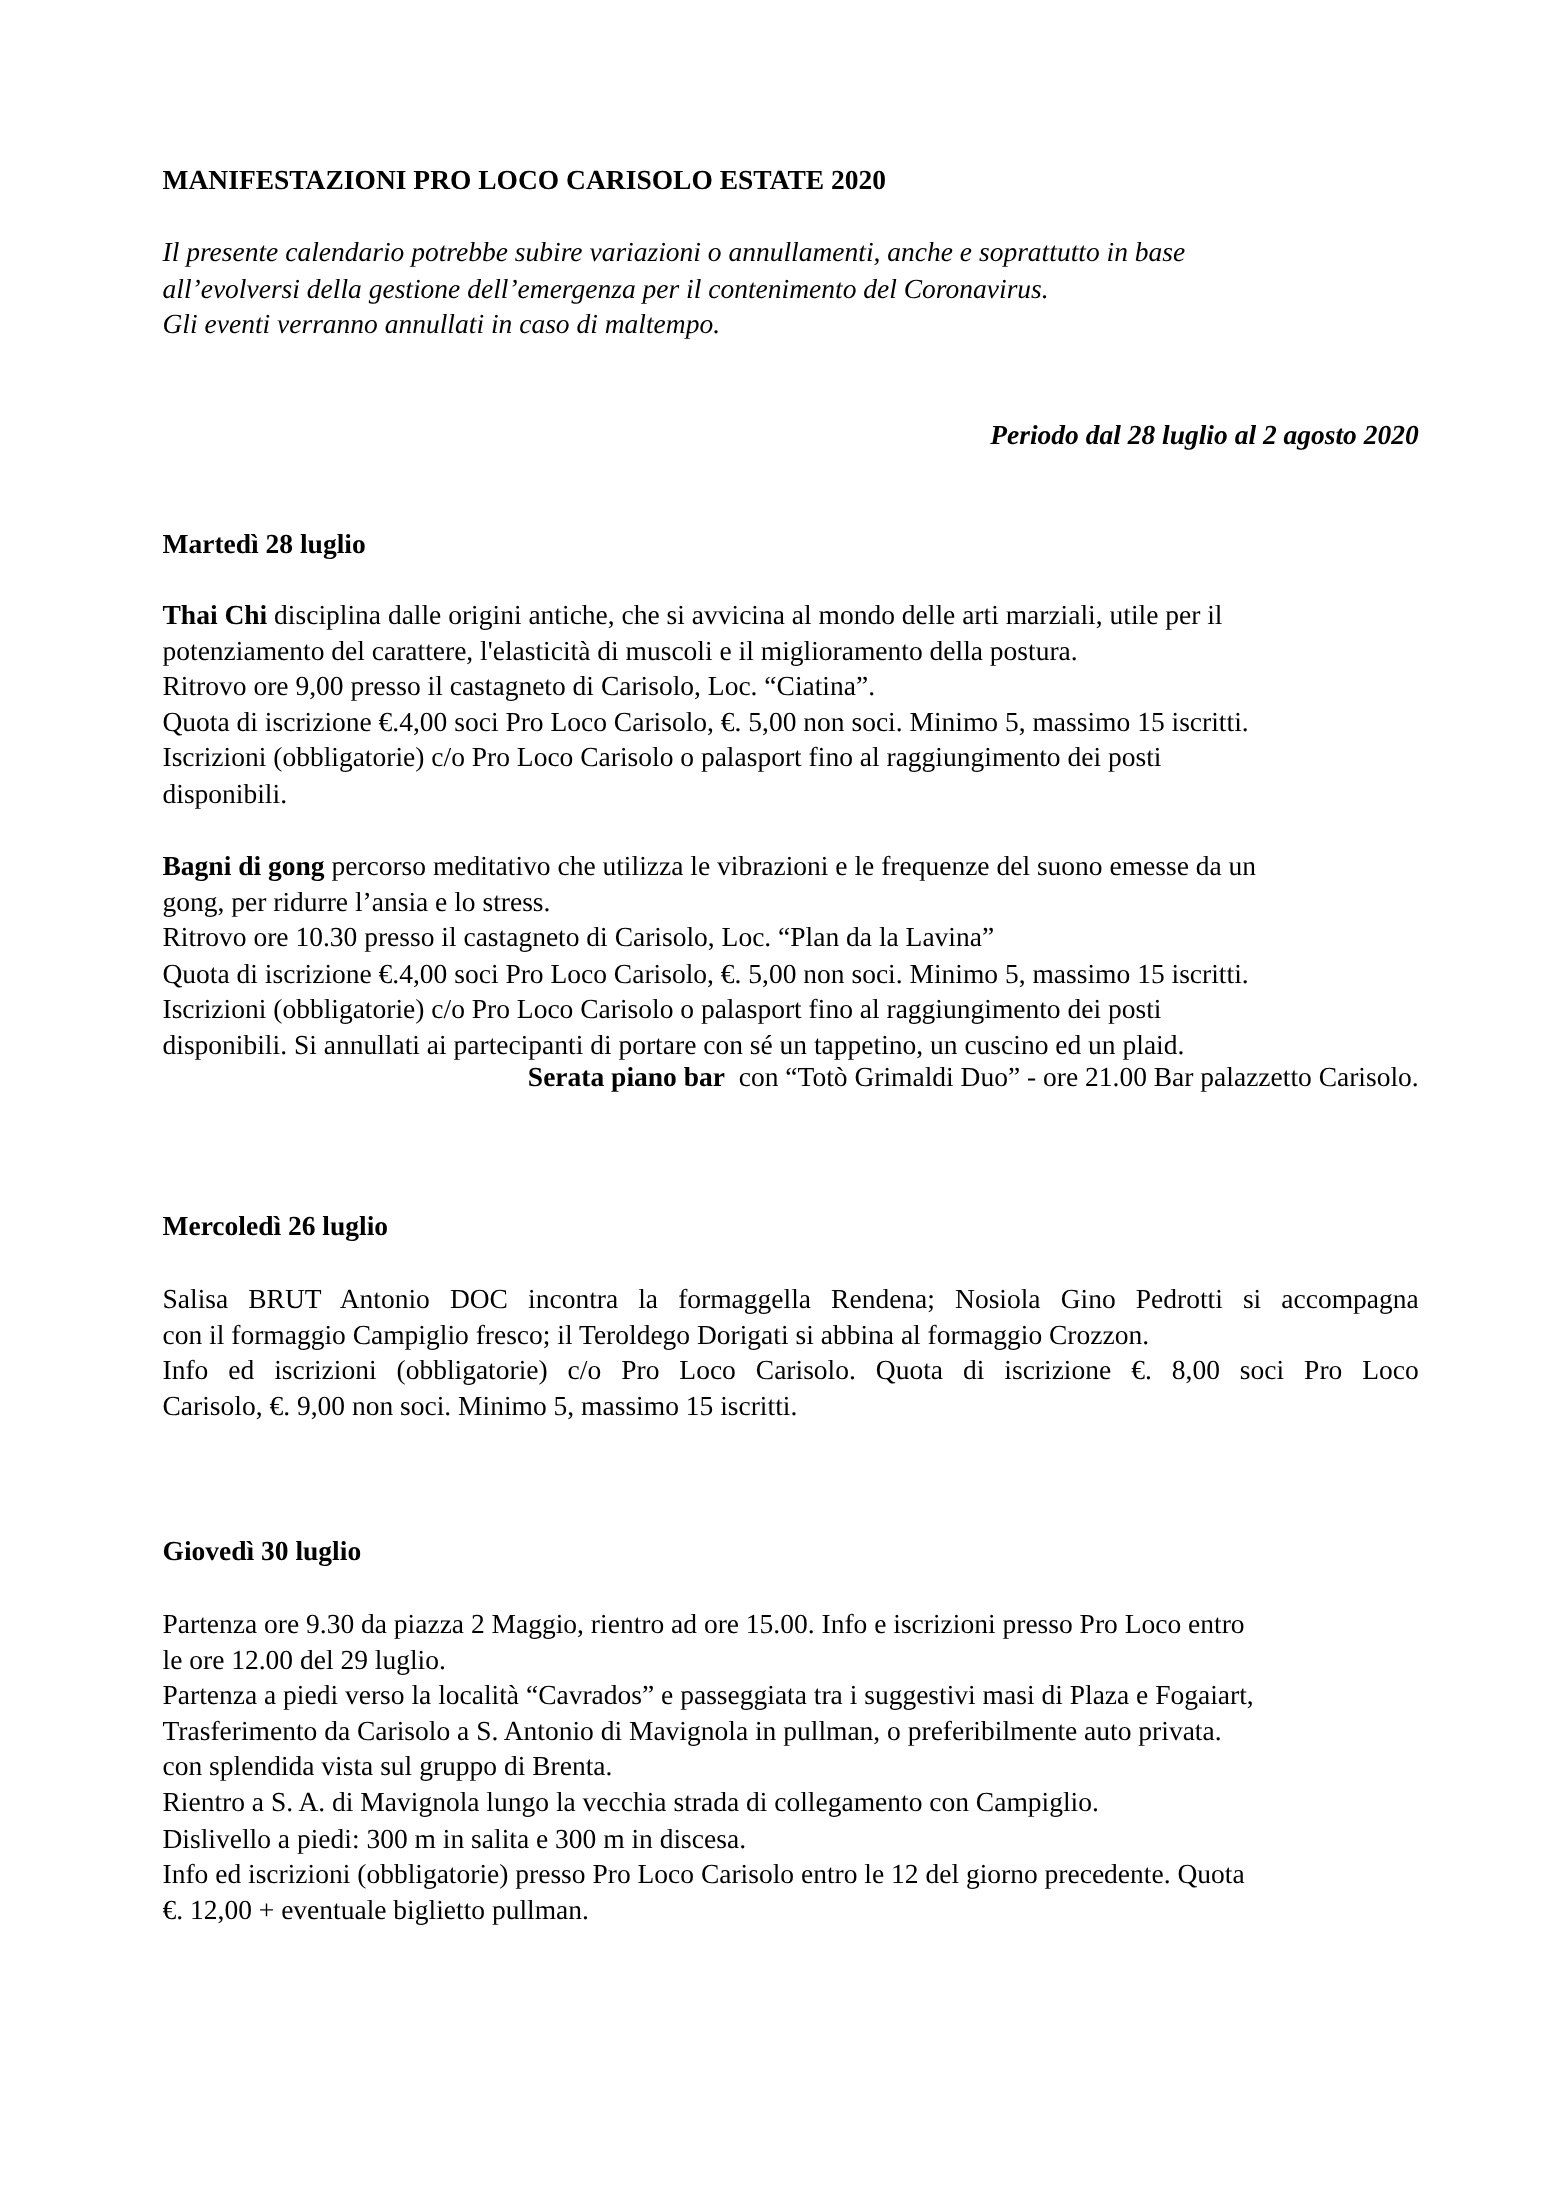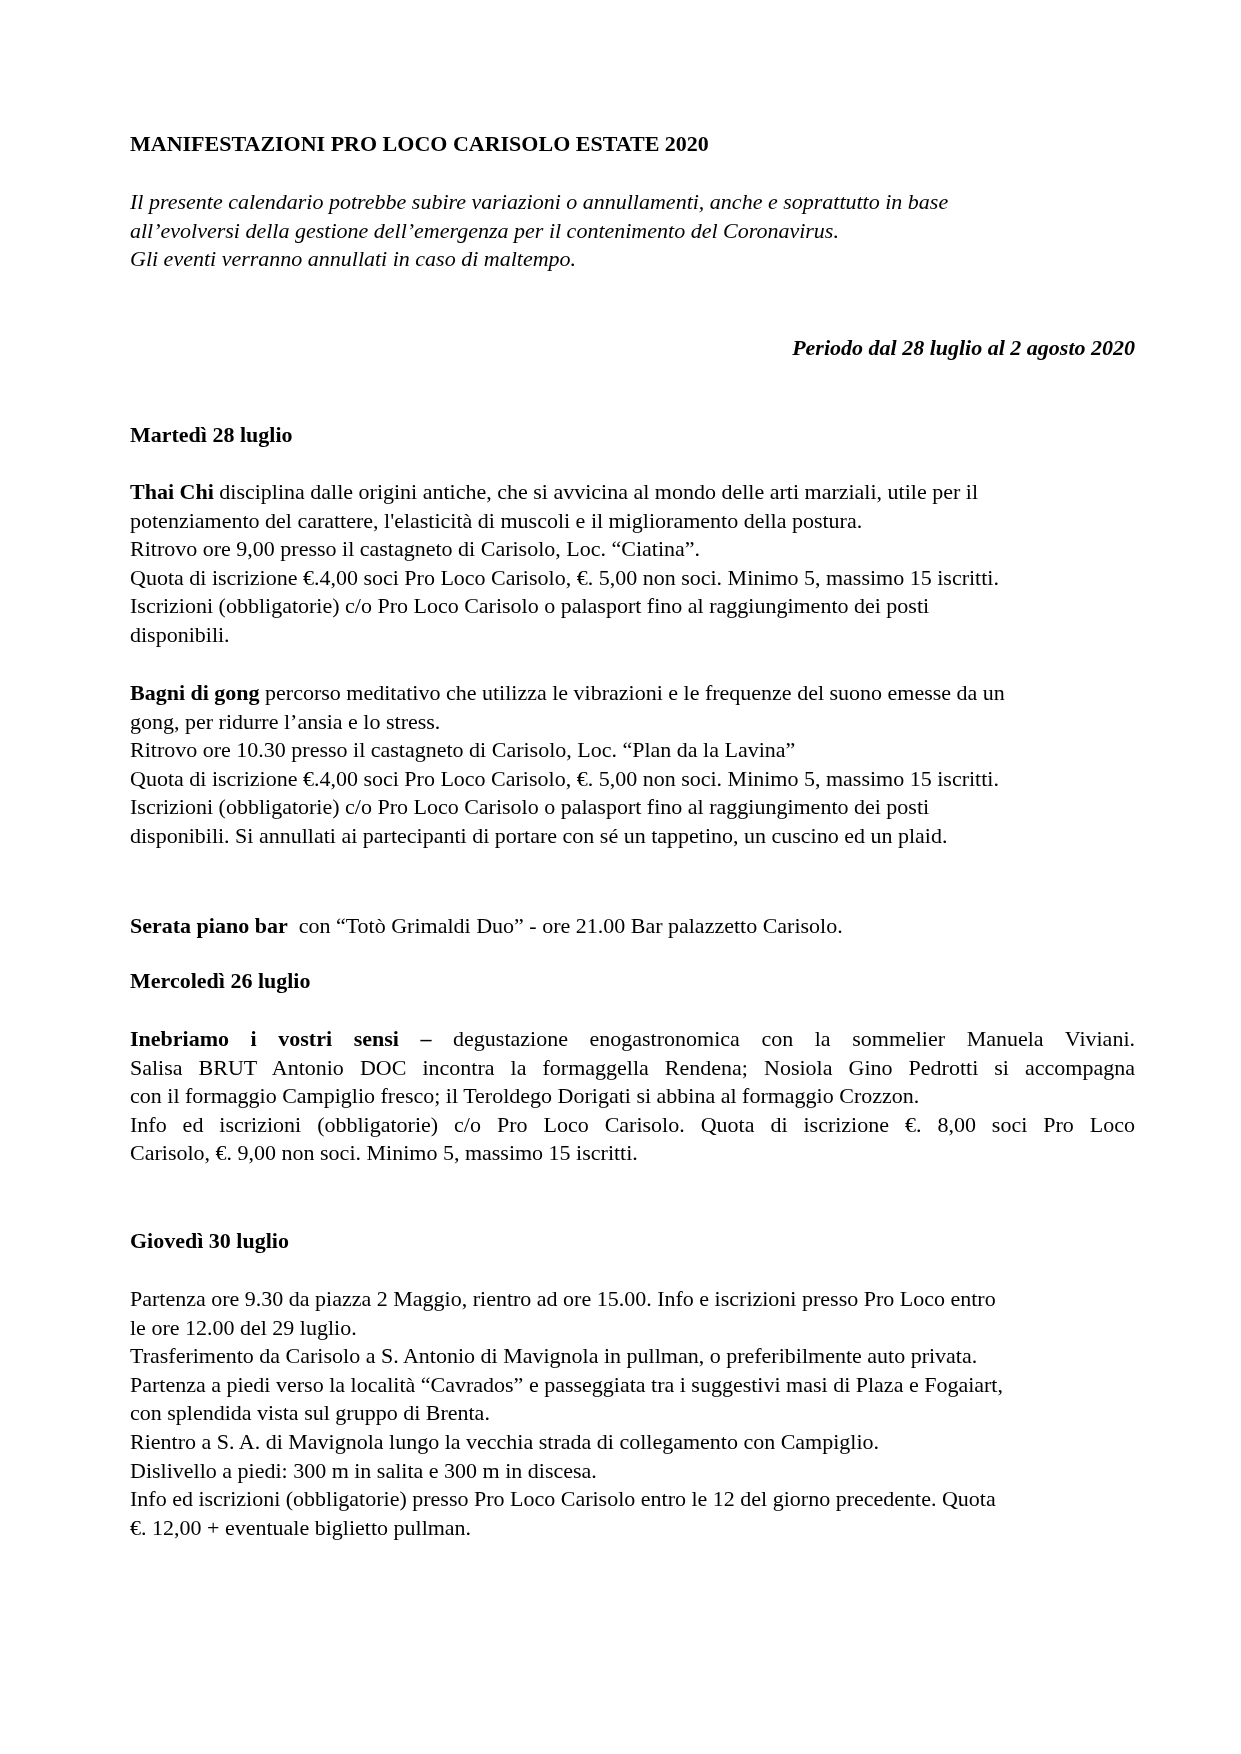--- a/index.html
+++ b/index.html
@@ -46,41 +46,40 @@
 
   <div class="blk" style="top:667px;">
     <span class="line"><span class="b">Bagni di gong</span><span style="white-space: pre;"> percorso meditativo che utilizza le vibrazioni e le frequenze del suono emesse da un</span></span>
     <span class="line">gong, per ridurre l’ansia e lo stress.</span>
     <span class="line">Ritrovo ore 10.30 presso il castagneto di Carisolo, Loc. “Plan da la Lavina”</span>
     <span class="line">Quota di iscrizione €.4,00 soci Pro Loco Carisolo, €. 5,00 non soci. Minimo 5, massimo 15 iscritti.</span>
     <span class="line">Iscrizioni (obbligatorie) c/o Pro Loco Carisolo o palasport fino al raggiungimento dei posti</span>
     <span class="line">disponibili. Si annullati ai partecipanti di portare con sé un tappetino, un cuscino ed un plaid.</span>
   </div>
 
-  <div class="blk" style="top:900px;">
+  <div class="blk" style="top:836px;text-align:right;">
     <span class="line" style="white-space:pre;"><span class="b">Serata piano bar</span><span style="white-space: pre;">  con “Totò Grimaldi Duo” - ore 21.00 Bar palazzetto Carisolo.</span></span>
   </div>
 
   <div class="blk b" style="top:955px;">Mercoledì 26 luglio</div>
 
   <div class="blk" style="top:1013px;">
-    <span class="line just" style="text-align-last:justify;"><span class="b">Inebriamo i vostri sensi –</span><span style="white-space: pre;"> degustazione enogastronomica con la sommelier Manuela Viviani.</span></span>
     <span class="line just" style="text-align-last:justify;">Salisa BRUT Antonio DOC incontra la formaggella Rendena; Nosiola Gino Pedrotti si accompagna</span>
     <span class="line">con il formaggio Campiglio fresco; il Teroldego Dorigati si abbina al formaggio Crozzon.</span>
     <span class="line just" style="text-align-last:justify;">Info ed iscrizioni (obbligatorie) c/o Pro Loco Carisolo. Quota di iscrizione €. 8,00 soci Pro Loco</span>
     <span class="line">Carisolo, €. 9,00 non soci. Minimo 5, massimo 15 iscritti.</span>
   </div>
 
   <div class="blk b" style="top:1215px;">Giovedì 30 luglio</div>
 
   <div class="blk" style="top:1273px;">
     <span class="line">Partenza ore 9.30 da piazza 2 Maggio, rientro ad ore 15.00. Info e iscrizioni presso Pro Loco entro</span>
     <span class="line">le ore 12.00 del 29 luglio.</span>
+    <span class="line">Partenza a piedi verso la località “Cavrados” e passeggiata tra i suggestivi masi di Plaza e Fogaiart,</span>
     <span class="line">Trasferimento da Carisolo a S. Antonio di Mavignola in pullman, o preferibilmente auto privata.</span>
-    <span class="line">Partenza a piedi verso la località “Cavrados” e passeggiata tra i suggestivi masi di Plaza e Fogaiart,</span>
     <span class="line">con splendida vista sul gruppo di Brenta.</span>
     <span class="line">Rientro a S. A. di Mavignola lungo la vecchia strada di collegamento con Campiglio.</span>
     <span class="line">Dislivello a piedi: 300 m in salita e 300 m in discesa.</span>
     <span class="line">Info ed iscrizioni (obbligatorie) presso Pro Loco Carisolo entro le 12 del giorno precedente. Quota</span>
     <span class="line">€. 12,00 + eventuale biglietto pullman.</span>
   </div>
 
 </div>
 
 </body></html>

